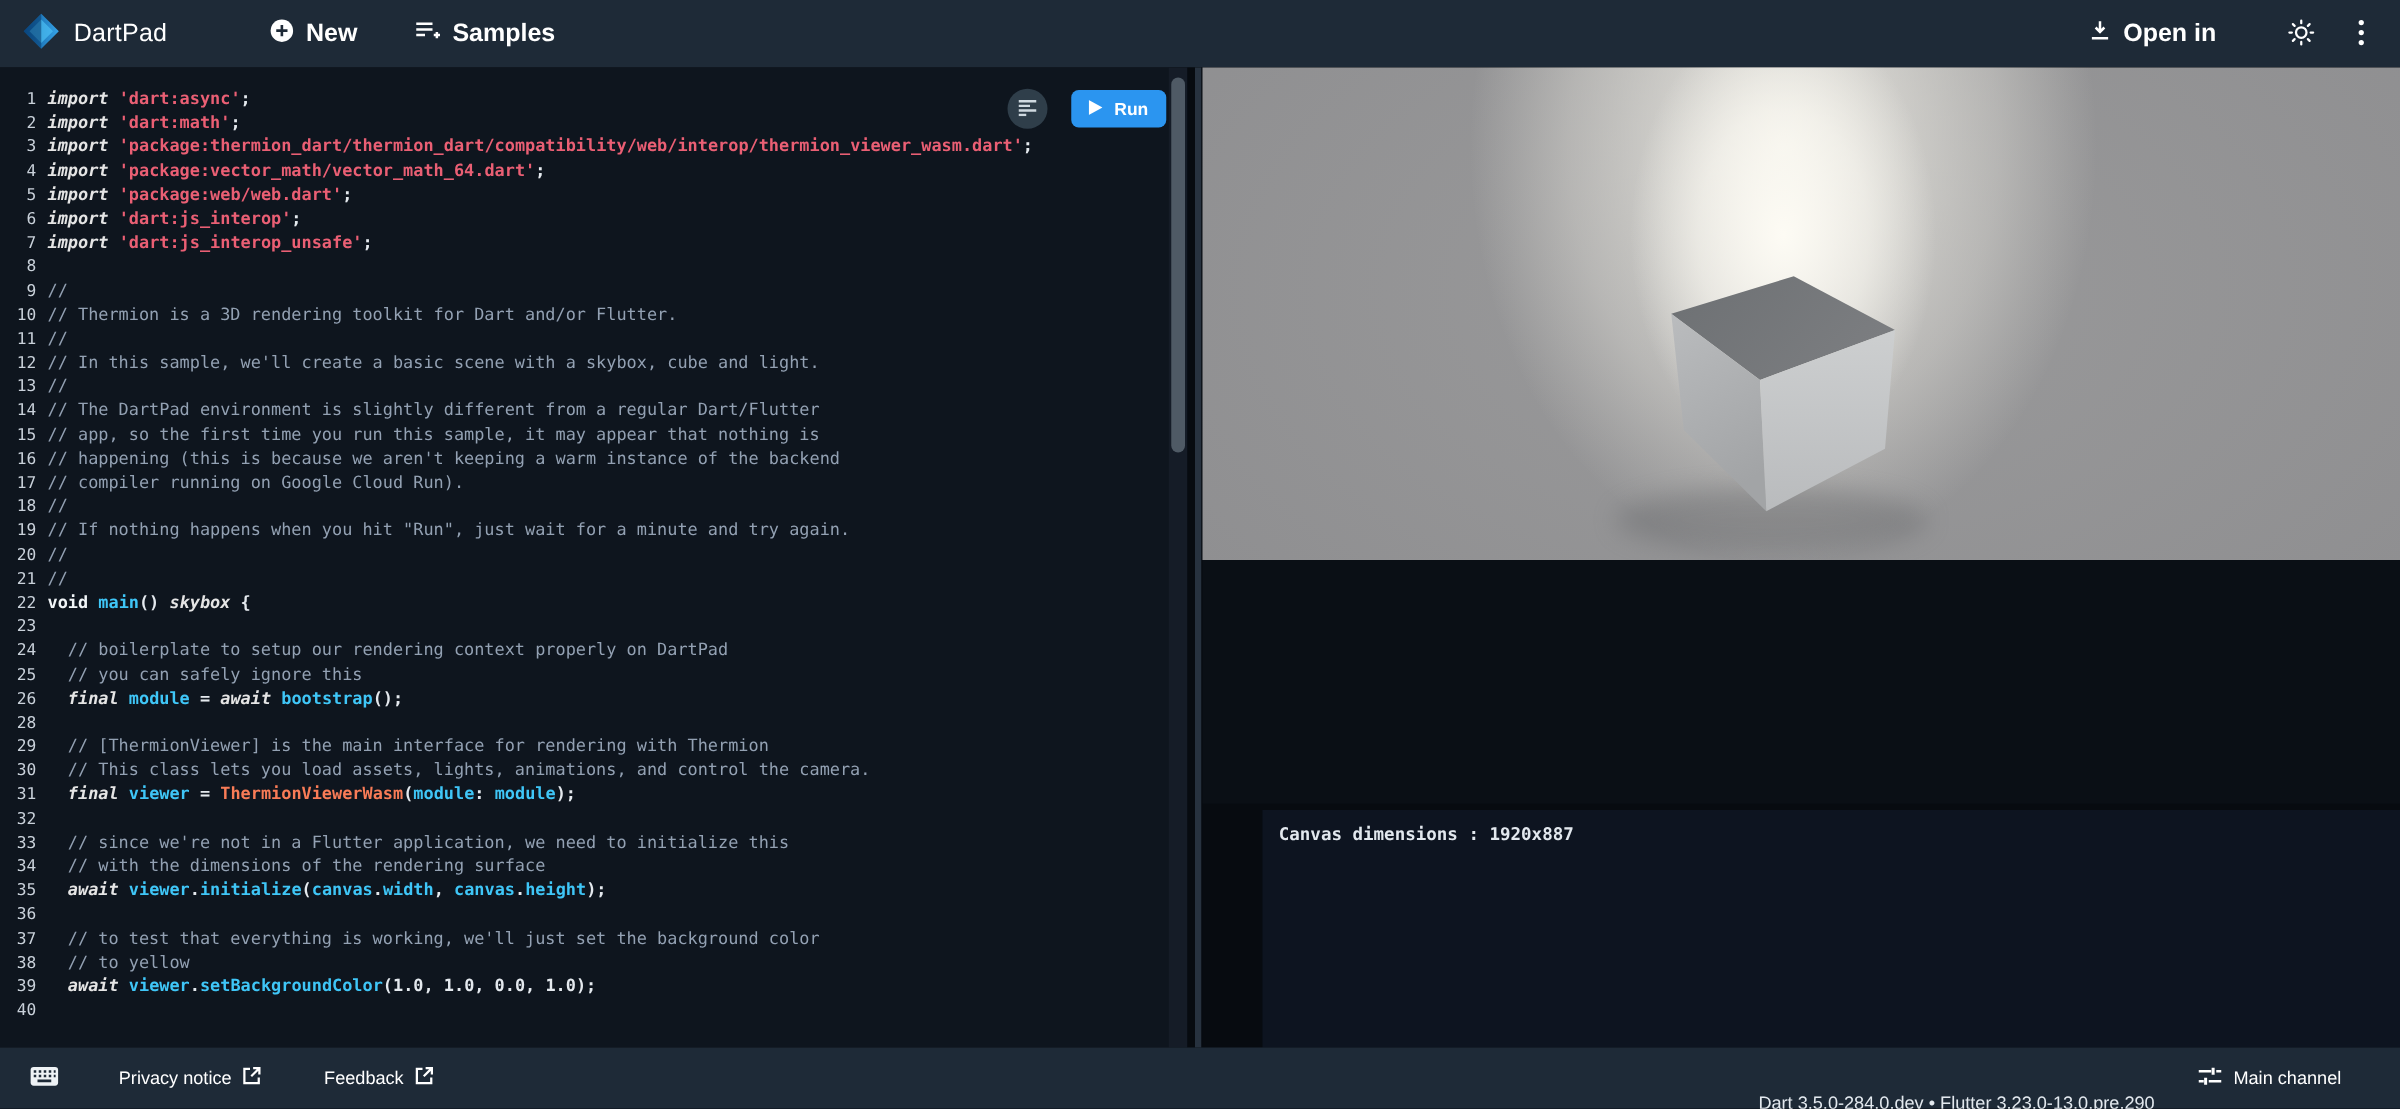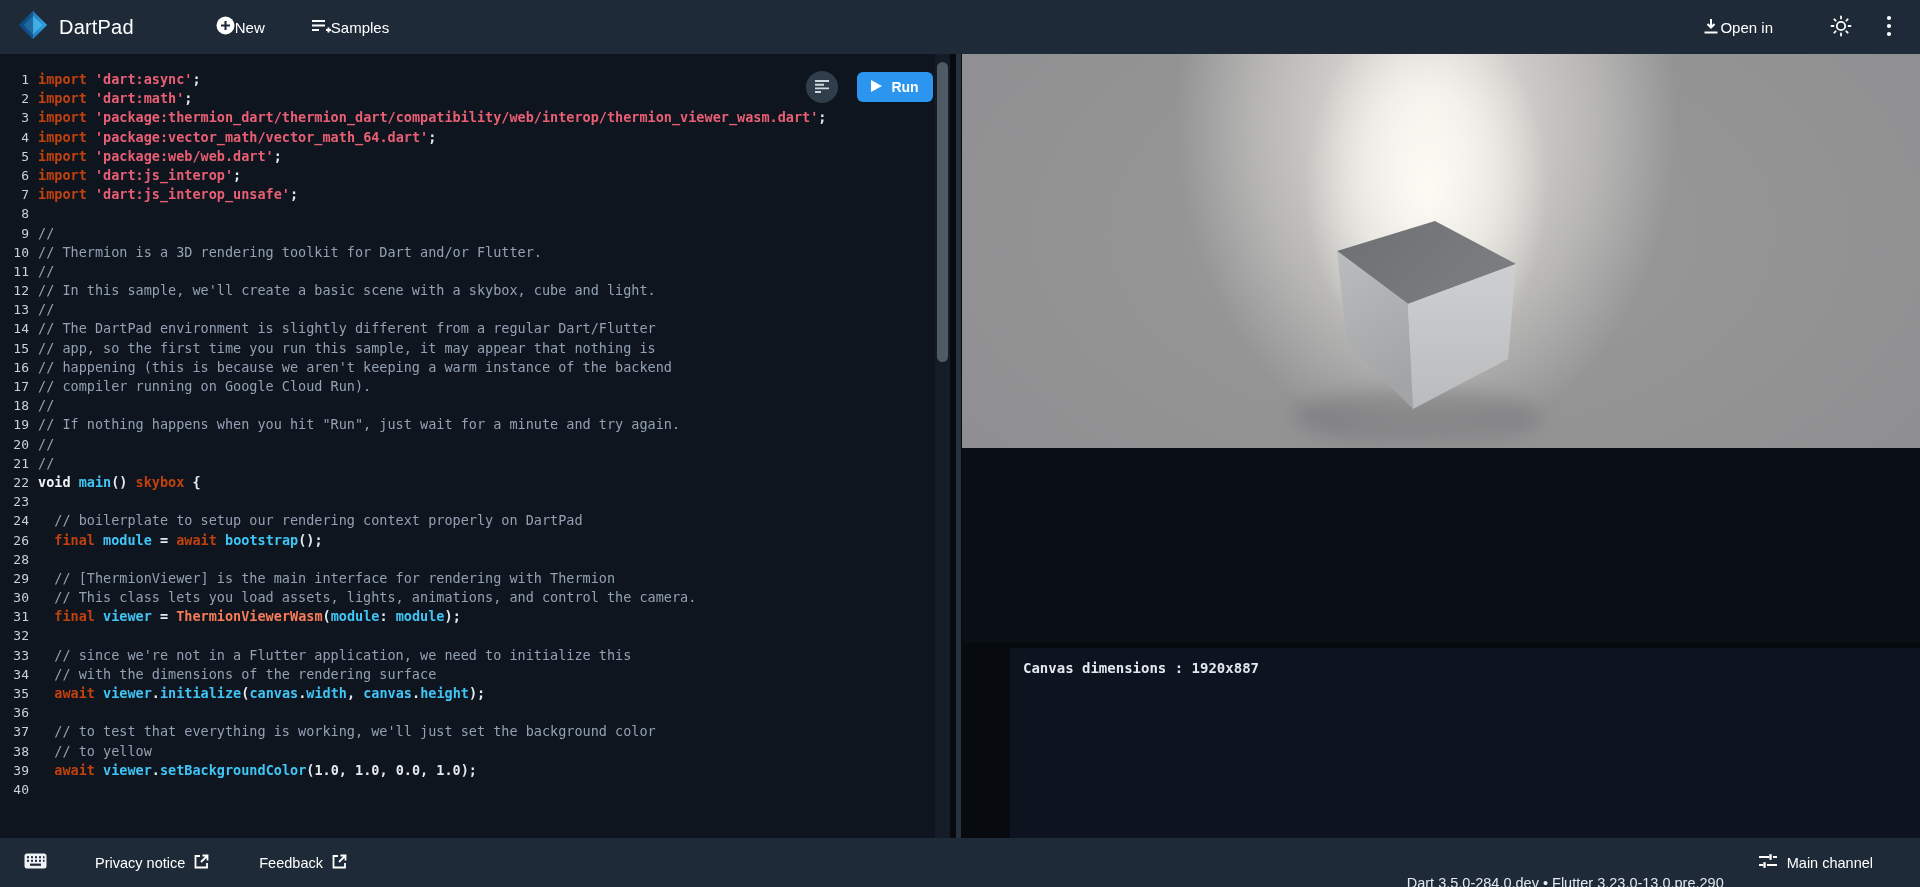--- a/index.html
+++ b/index.html
@@ -5,43 +5,43 @@
   * { margin:0; padding:0; box-sizing:border-box; }
   html,body { width:1920px; height:887px; overflow:hidden; background:#070b10;
               font-family:"Liberation Sans", sans-serif; }
   .app { position:relative; width:1920px; height:887px; background:#070b10; }
 
   
   header { position:absolute; top:0; left:0; right:0; height:54px; background:#1e2a37;
            display:flex; align-items:center; padding:0 28px 0 18px; color:#fff; }
   .brand { display:flex; align-items:center; gap:11px; }
   .brand-name { font-size:20px; font-weight:500; letter-spacing:.2px; color:#fff; }
-  .hbtn { display:flex; align-items:center; color:#fff; font-size:15px;
-          font-weight:400; cursor:pointer; background:none; border:none; }
+  .hbtn { display:flex; align-items:center; gap:10px; color:#fff; font-size:20px;
+          font-weight:700; cursor:pointer; background:none; border:none; }
   .btn-new { margin-left:82px; }
   .btn-samples { margin-left:46px; }
   .spacer { flex:1; }
   .btn-openin { margin-right:57px; }
   .icon-btn { background:none; border:none; cursor:pointer; display:flex; align-items:center; }
   .btn-theme { margin-right:34px; }
 
   
   .main { position:absolute; top:54px; left:0; right:0; height:784px; }
 
   
   .editor-pane { position:absolute; left:0; top:0; width:950px; height:784px;
                  background:#0e151e; overflow:hidden; }
   .code-area { position:absolute; left:0; top:0; right:15px; bottom:0; padding-top:16px;
                font-family:"DejaVu Sans Mono", monospace; font-size:13.5px; }
   .code-line { display:flex; height:19.2px; line-height:19.2px; white-space:pre; }
   .gutter { width:38px; text-align:right; padding-right:9px; color:#c9d1da;
             font-size:13px; font-weight:400; flex:none; }
   .code { font-weight:700; color:#e4e9ee; }
   .tok-p { color:#e4e9ee; }
-  .tok-k { color:#c2410c; }
+  .tok-k { color:#e5e5e5;font-style:italic; }
   .tok-y { color:#f1f5f8; }
   .tok-v { color:#3fc6f7; }
   .tok-s { color:#ea5f74; }
   .tok-o { color:#f97c57; }
   .tok-c { color:#93a1b3; font-weight:400; }
 
   .editor-scrollbar { position:absolute; right:0; top:0; width:15px; height:784px; background:#151c27; }
   .editor-scrollbar .thumb { position:absolute; left:2px; top:8px; width:11px; height:300px;
                              border-radius:6px; background:#4f5a65; }
 
@@ -184,20 +184,21 @@
           <div class="code-line"><span class="gutter">15</span><span class="code"><span class="tok-c">// app, so the first time you run this sample, it may appear that nothing is</span></span></div>
           <div class="code-line"><span class="gutter">16</span><span class="code"><span class="tok-c">// happening (this is because we aren't keeping a warm instance of the backend</span></span></div>
           <div class="code-line"><span class="gutter">17</span><span class="code"><span class="tok-c">// compiler running on Google Cloud Run).</span></span></div>
           <div class="code-line"><span class="gutter">18</span><span class="code"><span class="tok-c">//</span></span></div>
           <div class="code-line"><span class="gutter">19</span><span class="code"><span class="tok-c">// If nothing happens when you hit "Run", just wait for a minute and try again.</span></span></div>
           <div class="code-line"><span class="gutter">20</span><span class="code"><span class="tok-c">//</span></span></div>
           <div class="code-line"><span class="gutter">21</span><span class="code"><span class="tok-c">//</span></span></div>
           <div class="code-line"><span class="gutter">22</span><span class="code"><span class="tok-y">void</span><span class="tok-p"> </span><span class="tok-v">main</span><span class="tok-p">() </span><span class="tok-k">skybox</span><span class="tok-p"> {</span></span></div>
           <div class="code-line"><span class="gutter">23</span><span class="code"></span></div>
           <div class="code-line"><span class="gutter">24</span><span class="code"><span class="tok-c">  // boilerplate to setup our rendering context properly on DartPad</span></span></div>
+          <div class="code-line"><span class="gutter">25</span><span class="code"><span class="tok-c">  // you can safely ignore this</span></span></div>
           <div class="code-line"><span class="gutter">26</span><span class="code"><span class="tok-p">  </span><span class="tok-k">final</span><span class="tok-p"> </span><span class="tok-v">module</span><span class="tok-p"> = </span><span class="tok-k">await</span><span class="tok-p"> </span><span class="tok-v">bootstrap</span><span class="tok-p">();</span></span></div>
           <div class="code-line"><span class="gutter">28</span><span class="code"></span></div>
           <div class="code-line"><span class="gutter">29</span><span class="code"><span class="tok-c">  // [ThermionViewer] is the main interface for rendering with Thermion</span></span></div>
           <div class="code-line"><span class="gutter">30</span><span class="code"><span class="tok-c">  // This class lets you load assets, lights, animations, and control the camera.</span></span></div>
           <div class="code-line"><span class="gutter">31</span><span class="code"><span class="tok-p">  </span><span class="tok-k">final</span><span class="tok-p"> </span><span class="tok-v">viewer</span><span class="tok-p"> = </span><span class="tok-o">ThermionViewerWasm</span><span class="tok-p">(</span><span class="tok-v">module</span><span class="tok-p">: </span><span class="tok-v">module</span><span class="tok-p">);</span></span></div>
           <div class="code-line"><span class="gutter">32</span><span class="code"></span></div>
           <div class="code-line"><span class="gutter">33</span><span class="code"><span class="tok-c">  // since we're not in a Flutter application, we need to initialize this</span></span></div>
           <div class="code-line"><span class="gutter">34</span><span class="code"><span class="tok-c">  // with the dimensions of the rendering surface</span></span></div>
           <div class="code-line"><span class="gutter">35</span><span class="code"><span class="tok-p">  </span><span class="tok-k">await</span><span class="tok-p"> </span><span class="tok-v">viewer</span><span class="tok-p">.</span><span class="tok-v">initialize</span><span class="tok-p">(</span><span class="tok-v">canvas</span><span class="tok-p">.</span><span class="tok-v">width</span><span class="tok-p">, </span><span class="tok-v">canvas</span><span class="tok-p">.</span><span class="tok-v">height</span><span class="tok-p">);</span></span></div>
           <div class="code-line"><span class="gutter">36</span><span class="code"></span></div>

